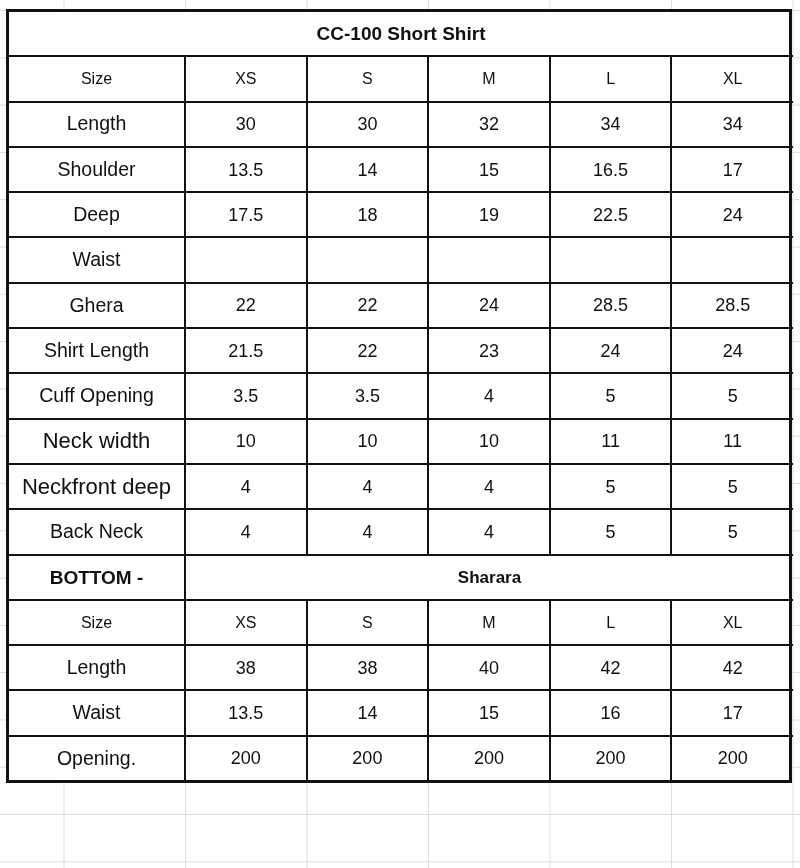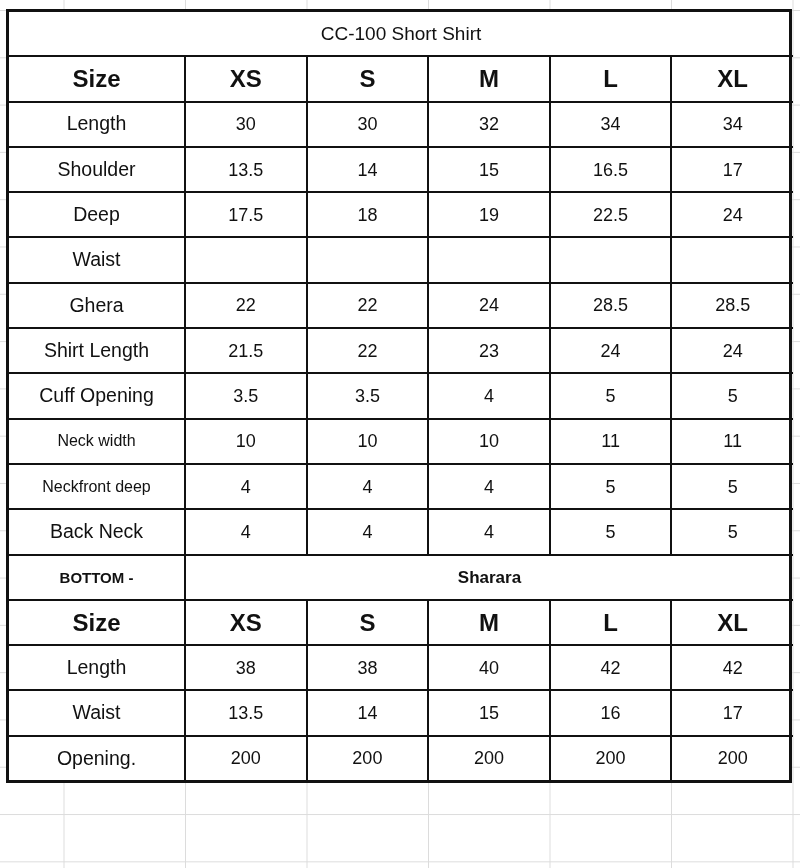--- a/index.html
+++ b/index.html
@@ -44,38 +44,38 @@
       text-align: center;
       vertical-align: middle;
       font-size: 19px;
       line-height: 1;
     }
     tr:first-child td { border-top: none; }
     tr:last-child td { border-bottom: none; }
     td:first-child { border-left: none; }
     td:last-child { border-right: none; }
     .title-cell {
+      font-weight: bold;
+      font-size: 19px;
+    }
+    .hdr {
       font-weight: normal;
-      font-size: 19px;
-    }
-    .hdr {
-      font-weight: bold;
-      font-size: 24px;
+      font-size: 16px;
       margin-left: 34px;
     }
     .label {
       font-size: 19.5px;
       margin-top: 10px;
     }
     .label.small {
-      font-size: 16px;
+      font-size: 22px;
     }
     .bottom-label {
       font-weight: bold;
-      font-size: 15px;
+      font-size: 19px;
     }
     .section-title {
       font-weight: bold;
       font-size: 17px;
       margin-top: 41px;
     }
     .val { font-size: 18px; }
   </style>
 </head>
 <body>

